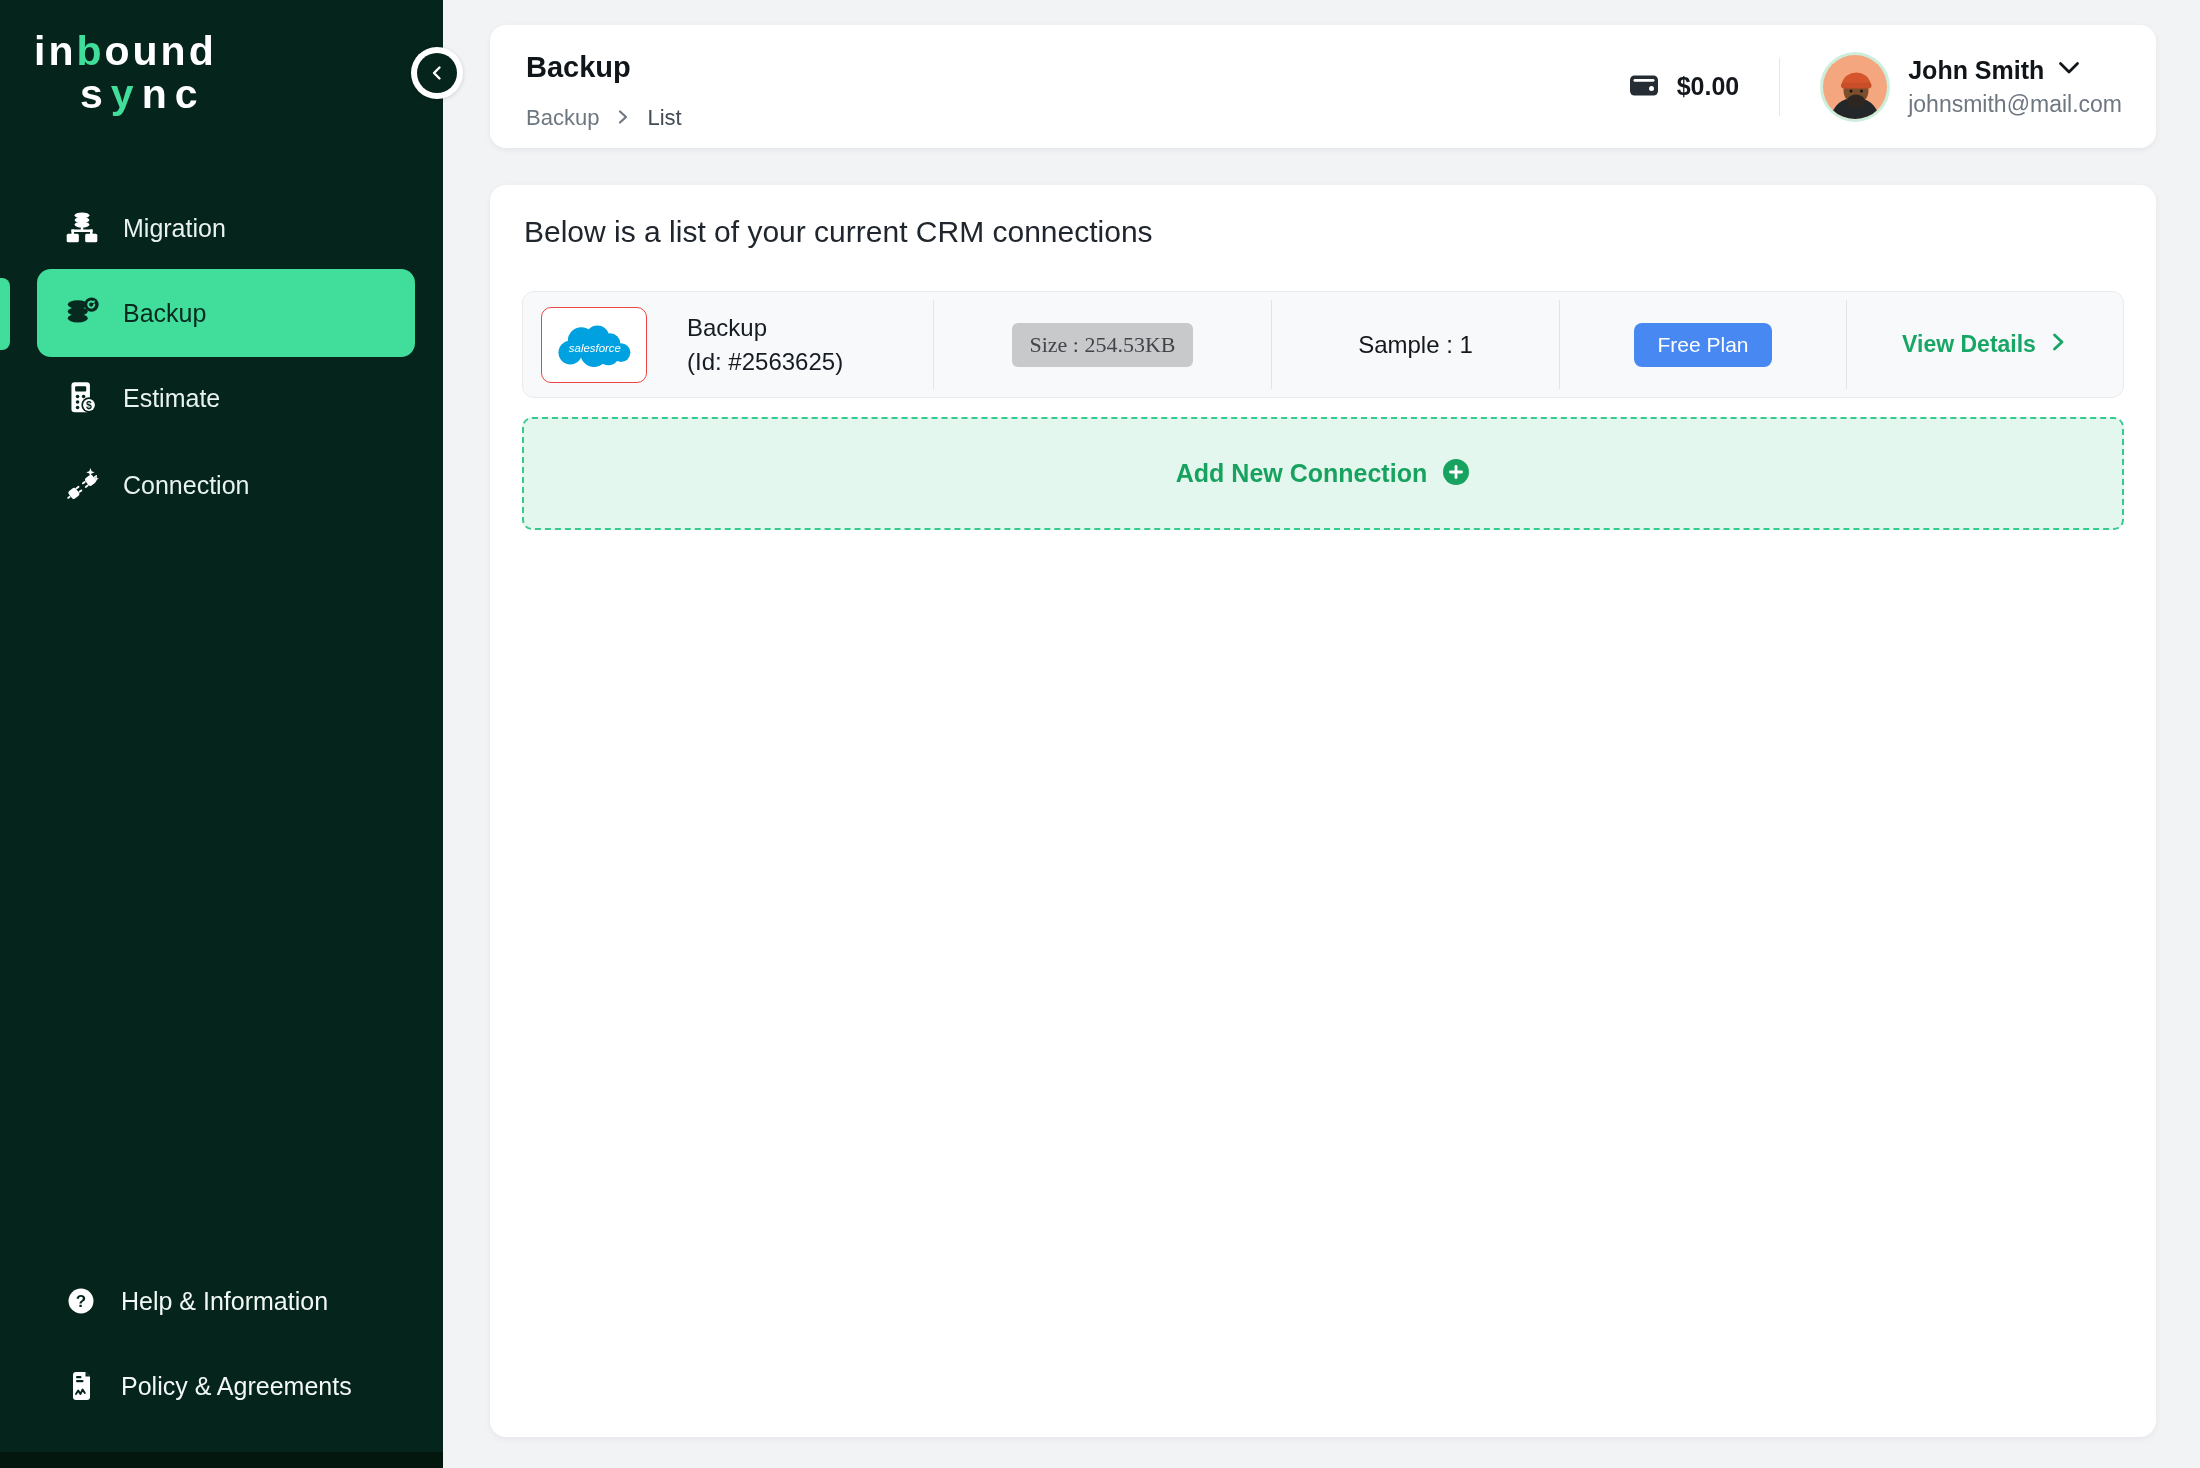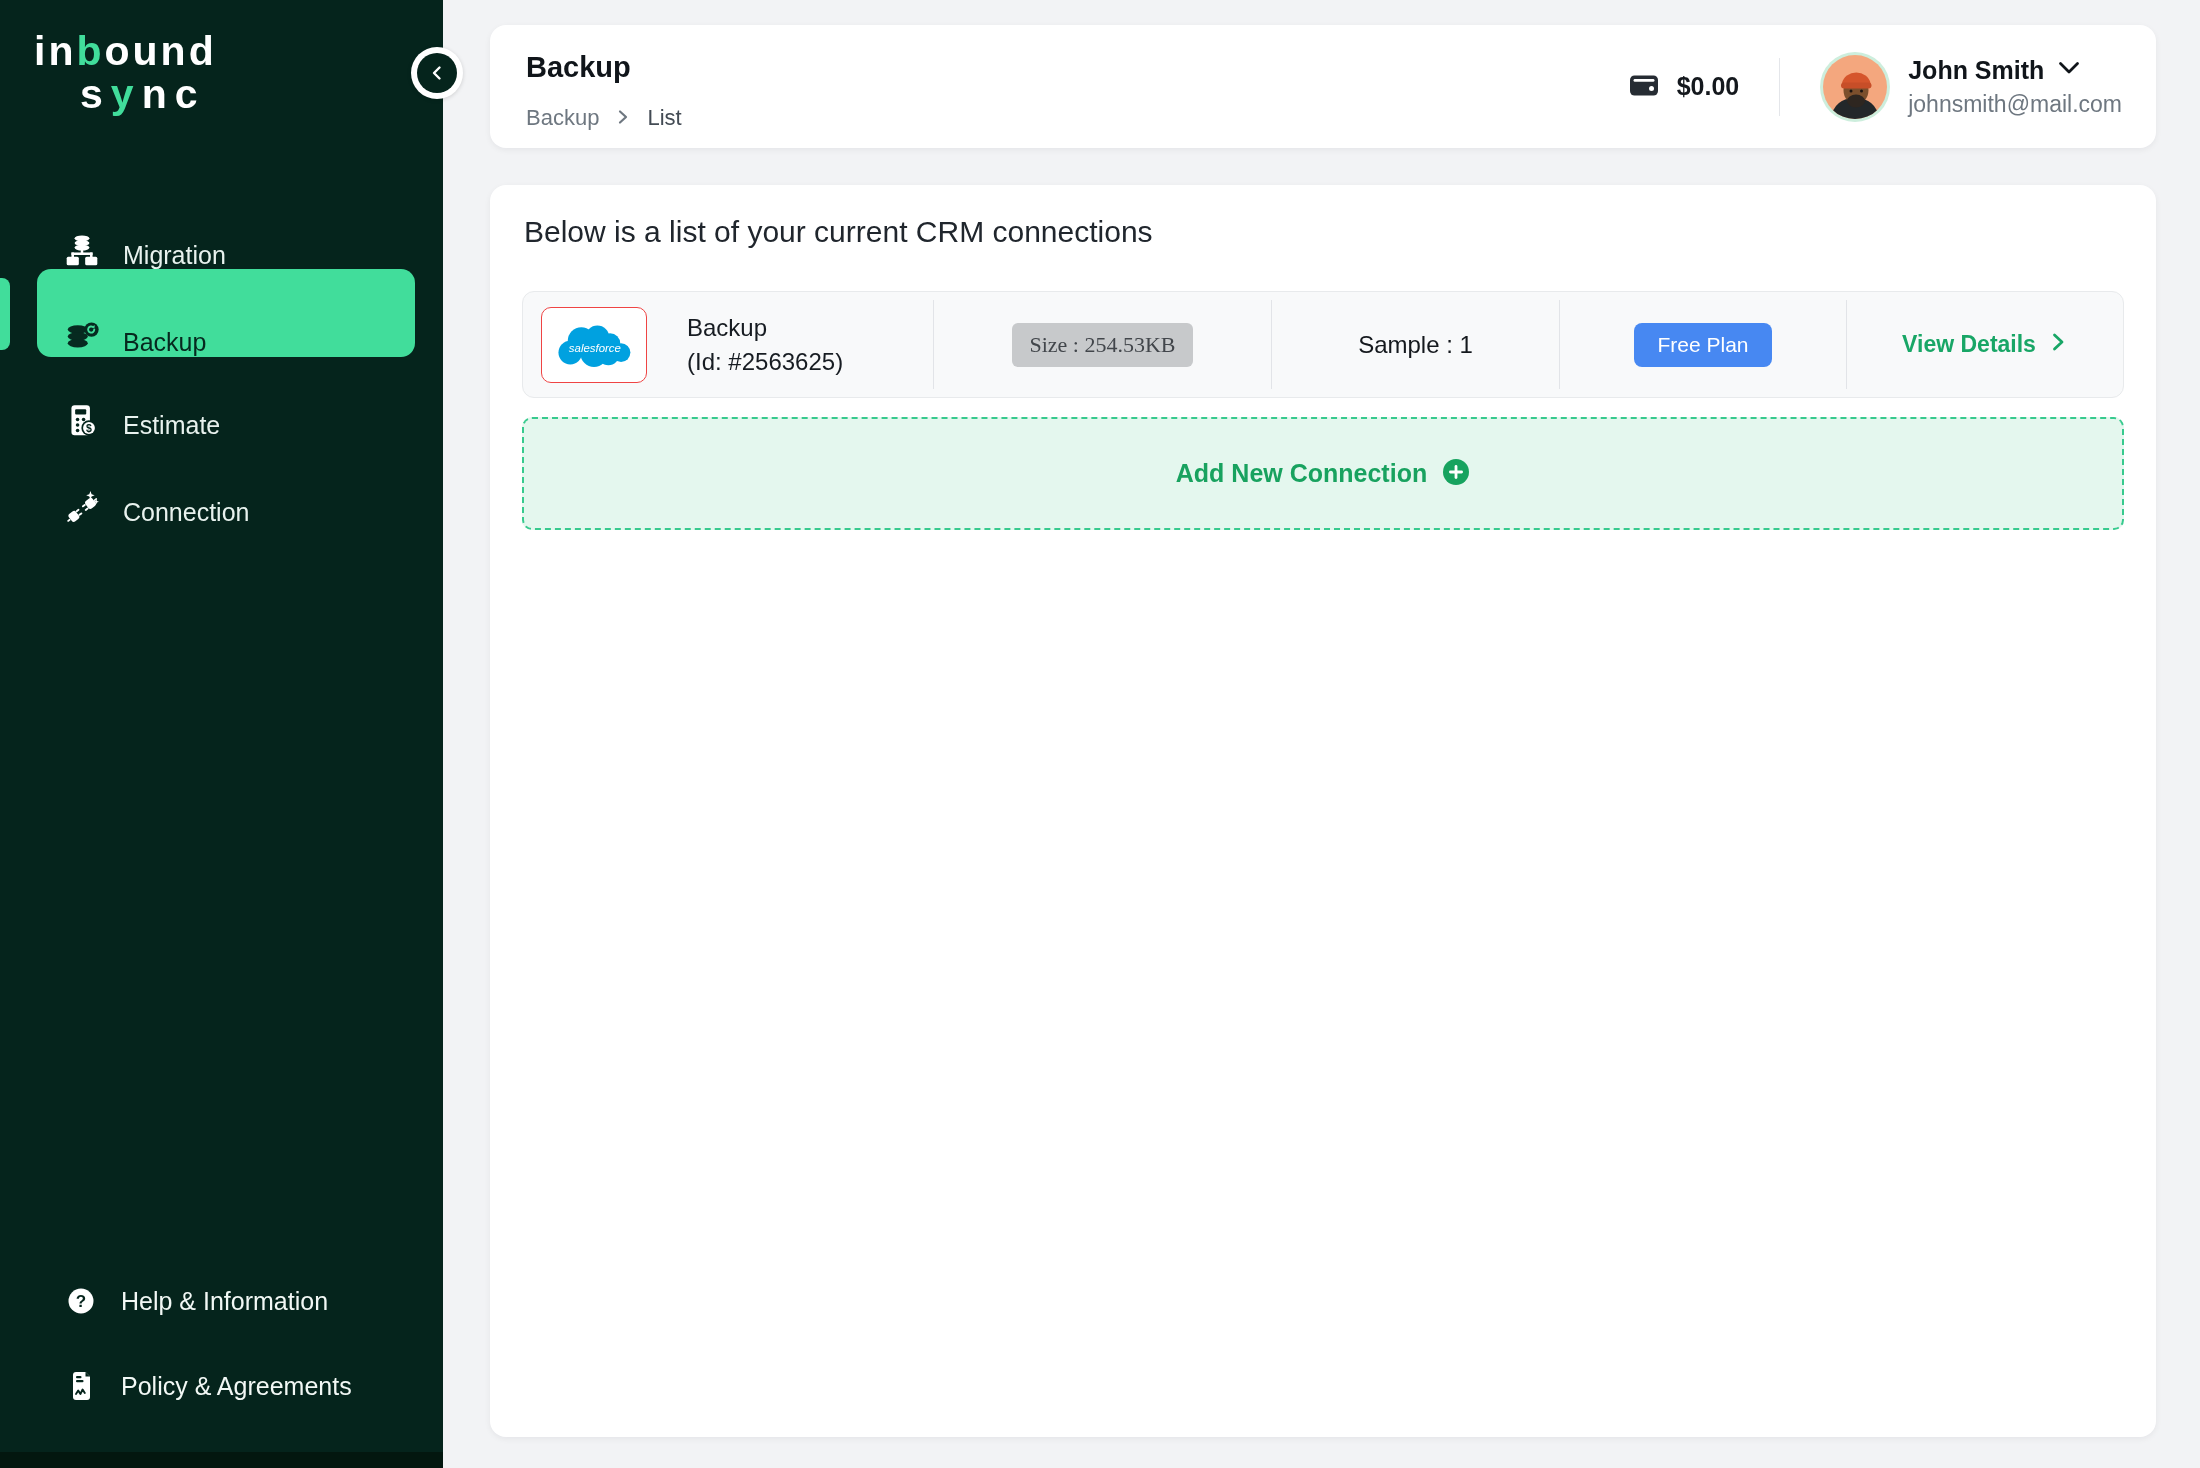--- a/index.html
+++ b/index.html
@@ -12,21 +12,21 @@
   .logo { position:absolute; left:34px; top:31px; color:#ffffff; font-weight:700; line-height:1.0; }
   .logo-line1 { font-size:41px; letter-spacing:3px; }
   .logo-line2 { font-size:41px; letter-spacing:8px; margin-left:46px; margin-top:2px; }
   .logo .accent { color:#41dd9b; }
 
   .collapse-btn { position:absolute; left:411px; top:47px; width:52px; height:52px; border-radius:50%;
     background:#ffffff; display:flex; align-items:center; justify-content:center; cursor:pointer;
     box-shadow:0 1px 4px rgba(0,0,0,.15); }
   .collapse-btn-inner { width:40px; height:40px; border-radius:50%; background:#05241c; display:flex; align-items:center; justify-content:center; }
 
-  .nav-item { position:absolute; left:37px; width:378px; height:84px; display:flex; align-items:flex-end; gap:22px;
+  .nav-item { position:absolute; left:37px; width:378px; height:84px; display:flex; align-items:center; gap:22px;
     padding-left:26px; color:#e8f2ee; font-size:25px; border-radius:14px; cursor:pointer; }
   .nav-item .icon { width:38px; height:38px; flex:0 0 38px; display:flex; align-items:center; justify-content:center; }
   .nav-item.active { background:#41dd9b; color:#06281e; height:88px; }
   .active-accent { position:absolute; left:0; top:278px; width:10px; height:72px; background:#41dd9b; border-radius:0 8px 8px 0; }
 
   .footer-item { position:absolute; left:37px; width:378px; height:78px; display:flex; align-items:center; gap:22px;
     padding-left:26px; color:#f2f8f5; font-size:25px; cursor:pointer; }
   .footer-item .icon { width:36px; height:36px; flex:0 0 36px; display:flex; align-items:center; justify-content:center; }
 
   

